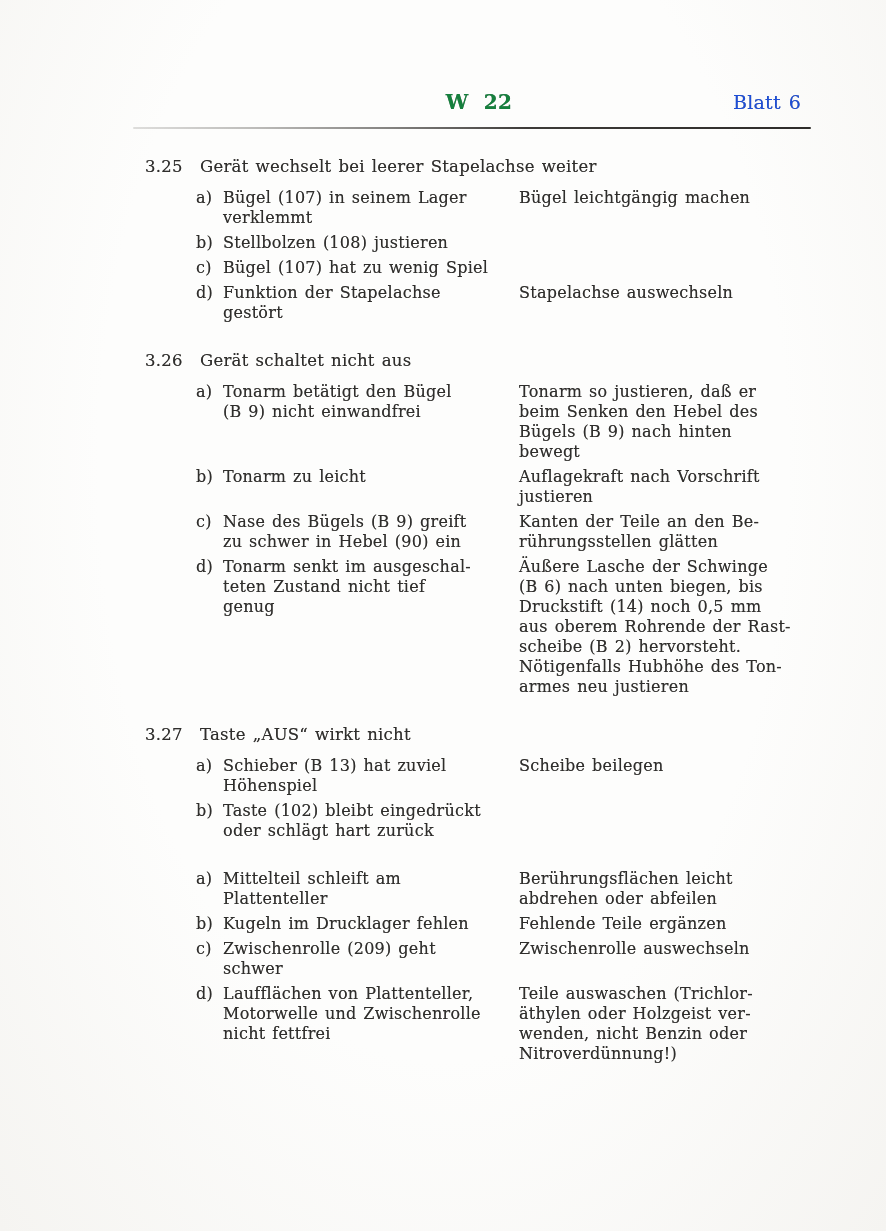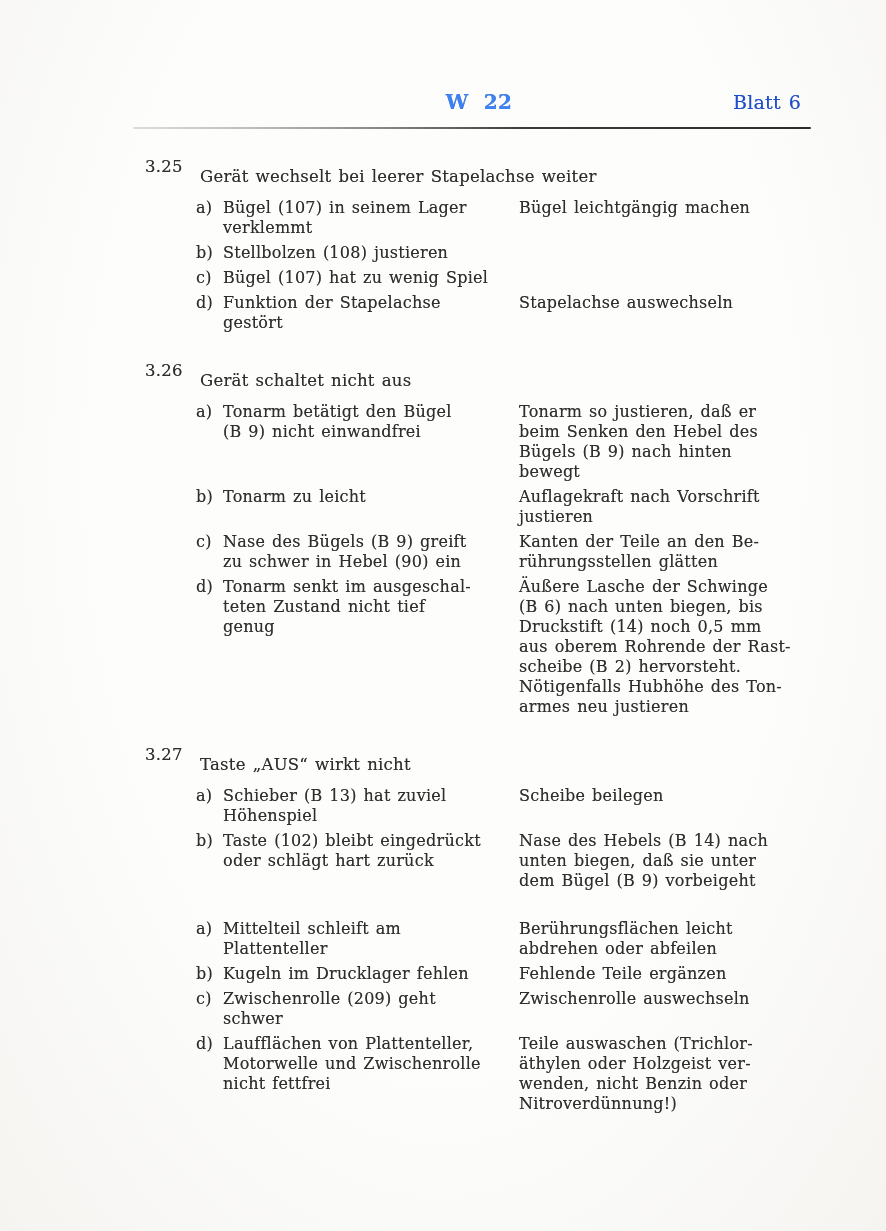--- a/index.html
+++ b/index.html
@@ -25,21 +25,21 @@
     position: relative;
     height: 26px;
   }
   .doc-title {
     position: absolute;
     left: 12px; right: 0;
     text-align: center;
     font-size: 20px;
     font-weight: bold;
     word-spacing: 8px;
-    color: #3b82f6;
+    color: #15803d;
   }
   .sheet-label {
     position: absolute;
     right: 0;
     top: 1px;
     font-size: 19px;
     color: #1d4ed8;
   }
   .rule {
     height: 2px;
@@ -54,21 +54,21 @@
   }
   
   .section { margin-top: 28px; }
   .section-head {
     display: flex;
     margin-bottom: 12px;
     font-size: 16.5px;
     justify-content: flex-end;
   }
   .sec-num { width: 55px; flex: none; }
-  .sec-title { flex: 1; margin-top: 10px; }
+  .sec-title { flex: 1; }
   .item {
     display: flex;
     margin: 0 0 5px 51px;
     font-size: 16px;
     line-height: 20px;
   }
   .letter { width: 27px; flex: none; }
   .cause {
     width: 296px;
     flex: none;
@@ -188,23 +188,20 @@
     <span class="letter">a)</span>
     <span class="cause">Schieber (B 13) hat zuviel
 Höhenspiel</span>
     <span class="remedy">Scheibe beilegen</span>
   </div>
 
   <div class="item">
     <span class="letter">b)</span>
     <span class="cause">Taste (102) bleibt eingedrückt
 oder schlägt hart zurück</span>
-    <span class="remedy">Nase des Hebels (B 14) nach
-unten biegen, daß sie unter
-dem Bügel (B 9) vorbeigeht</span>
   </div>
 </div>
   </section>
 
   <section class="section">
     <div class="section-items">
   <div class="item">
     <span class="letter">a)</span>
     <span class="cause">Mittelteil schleift am
 Plattenteller</span>

